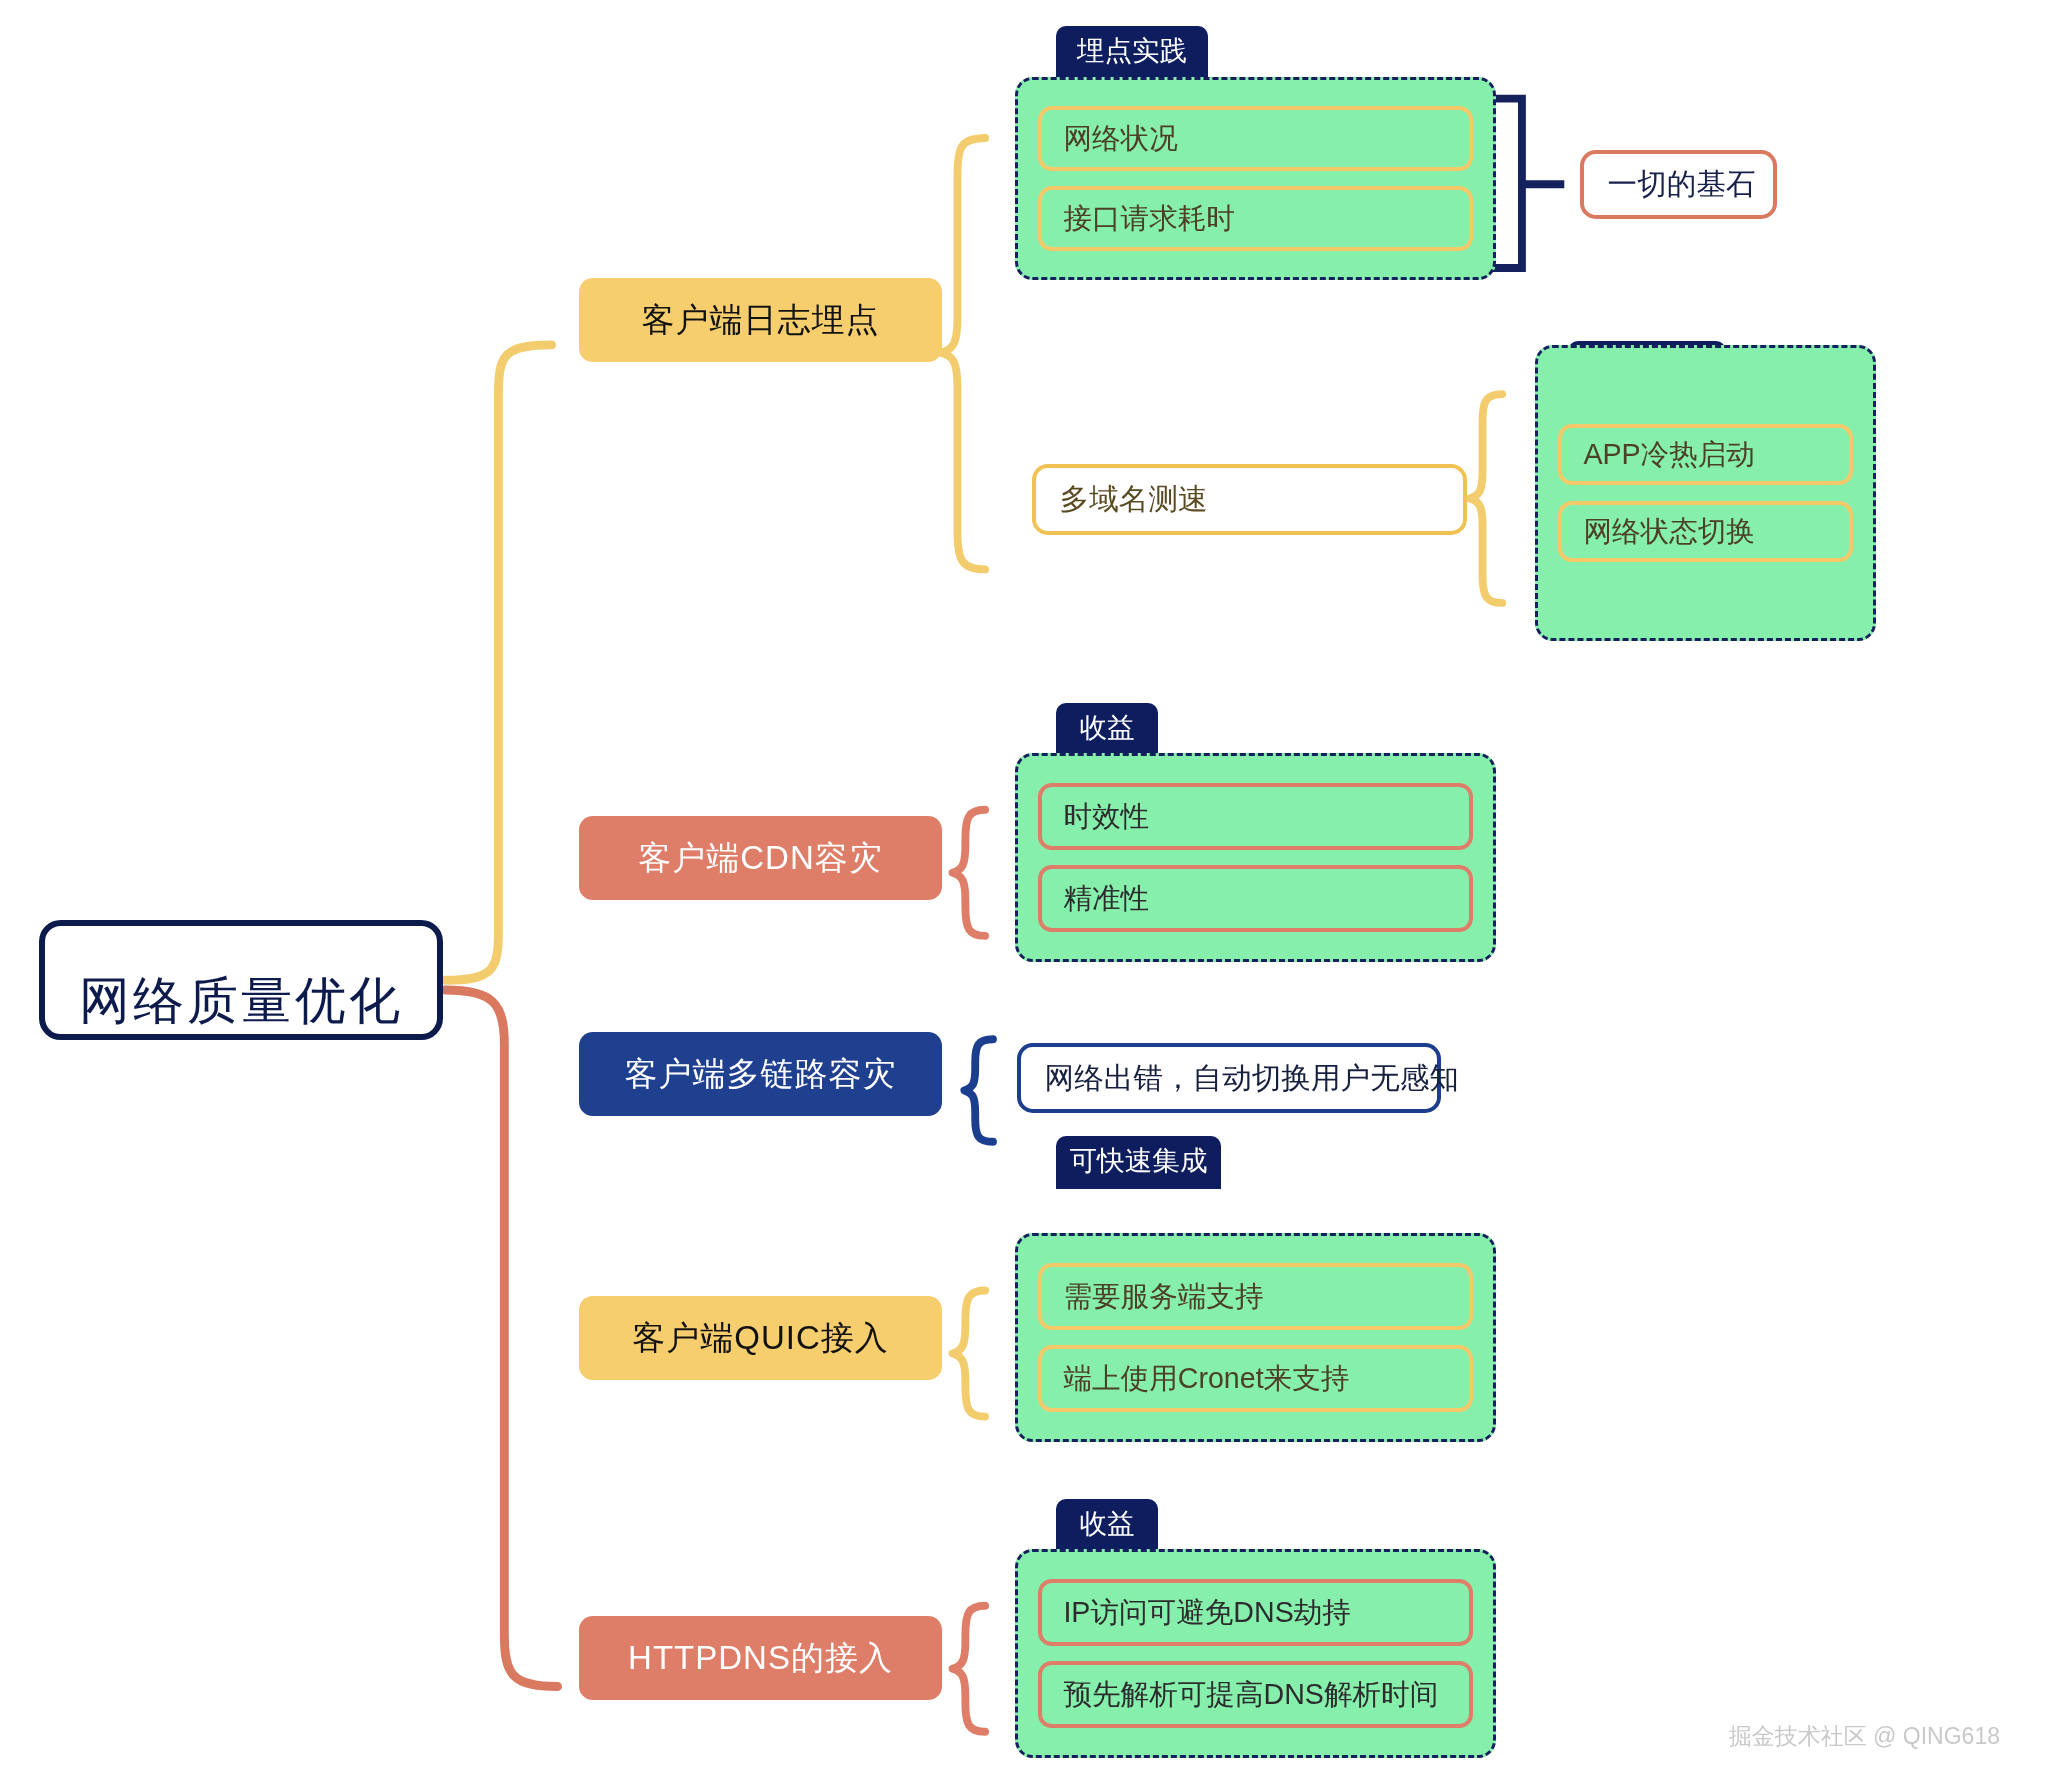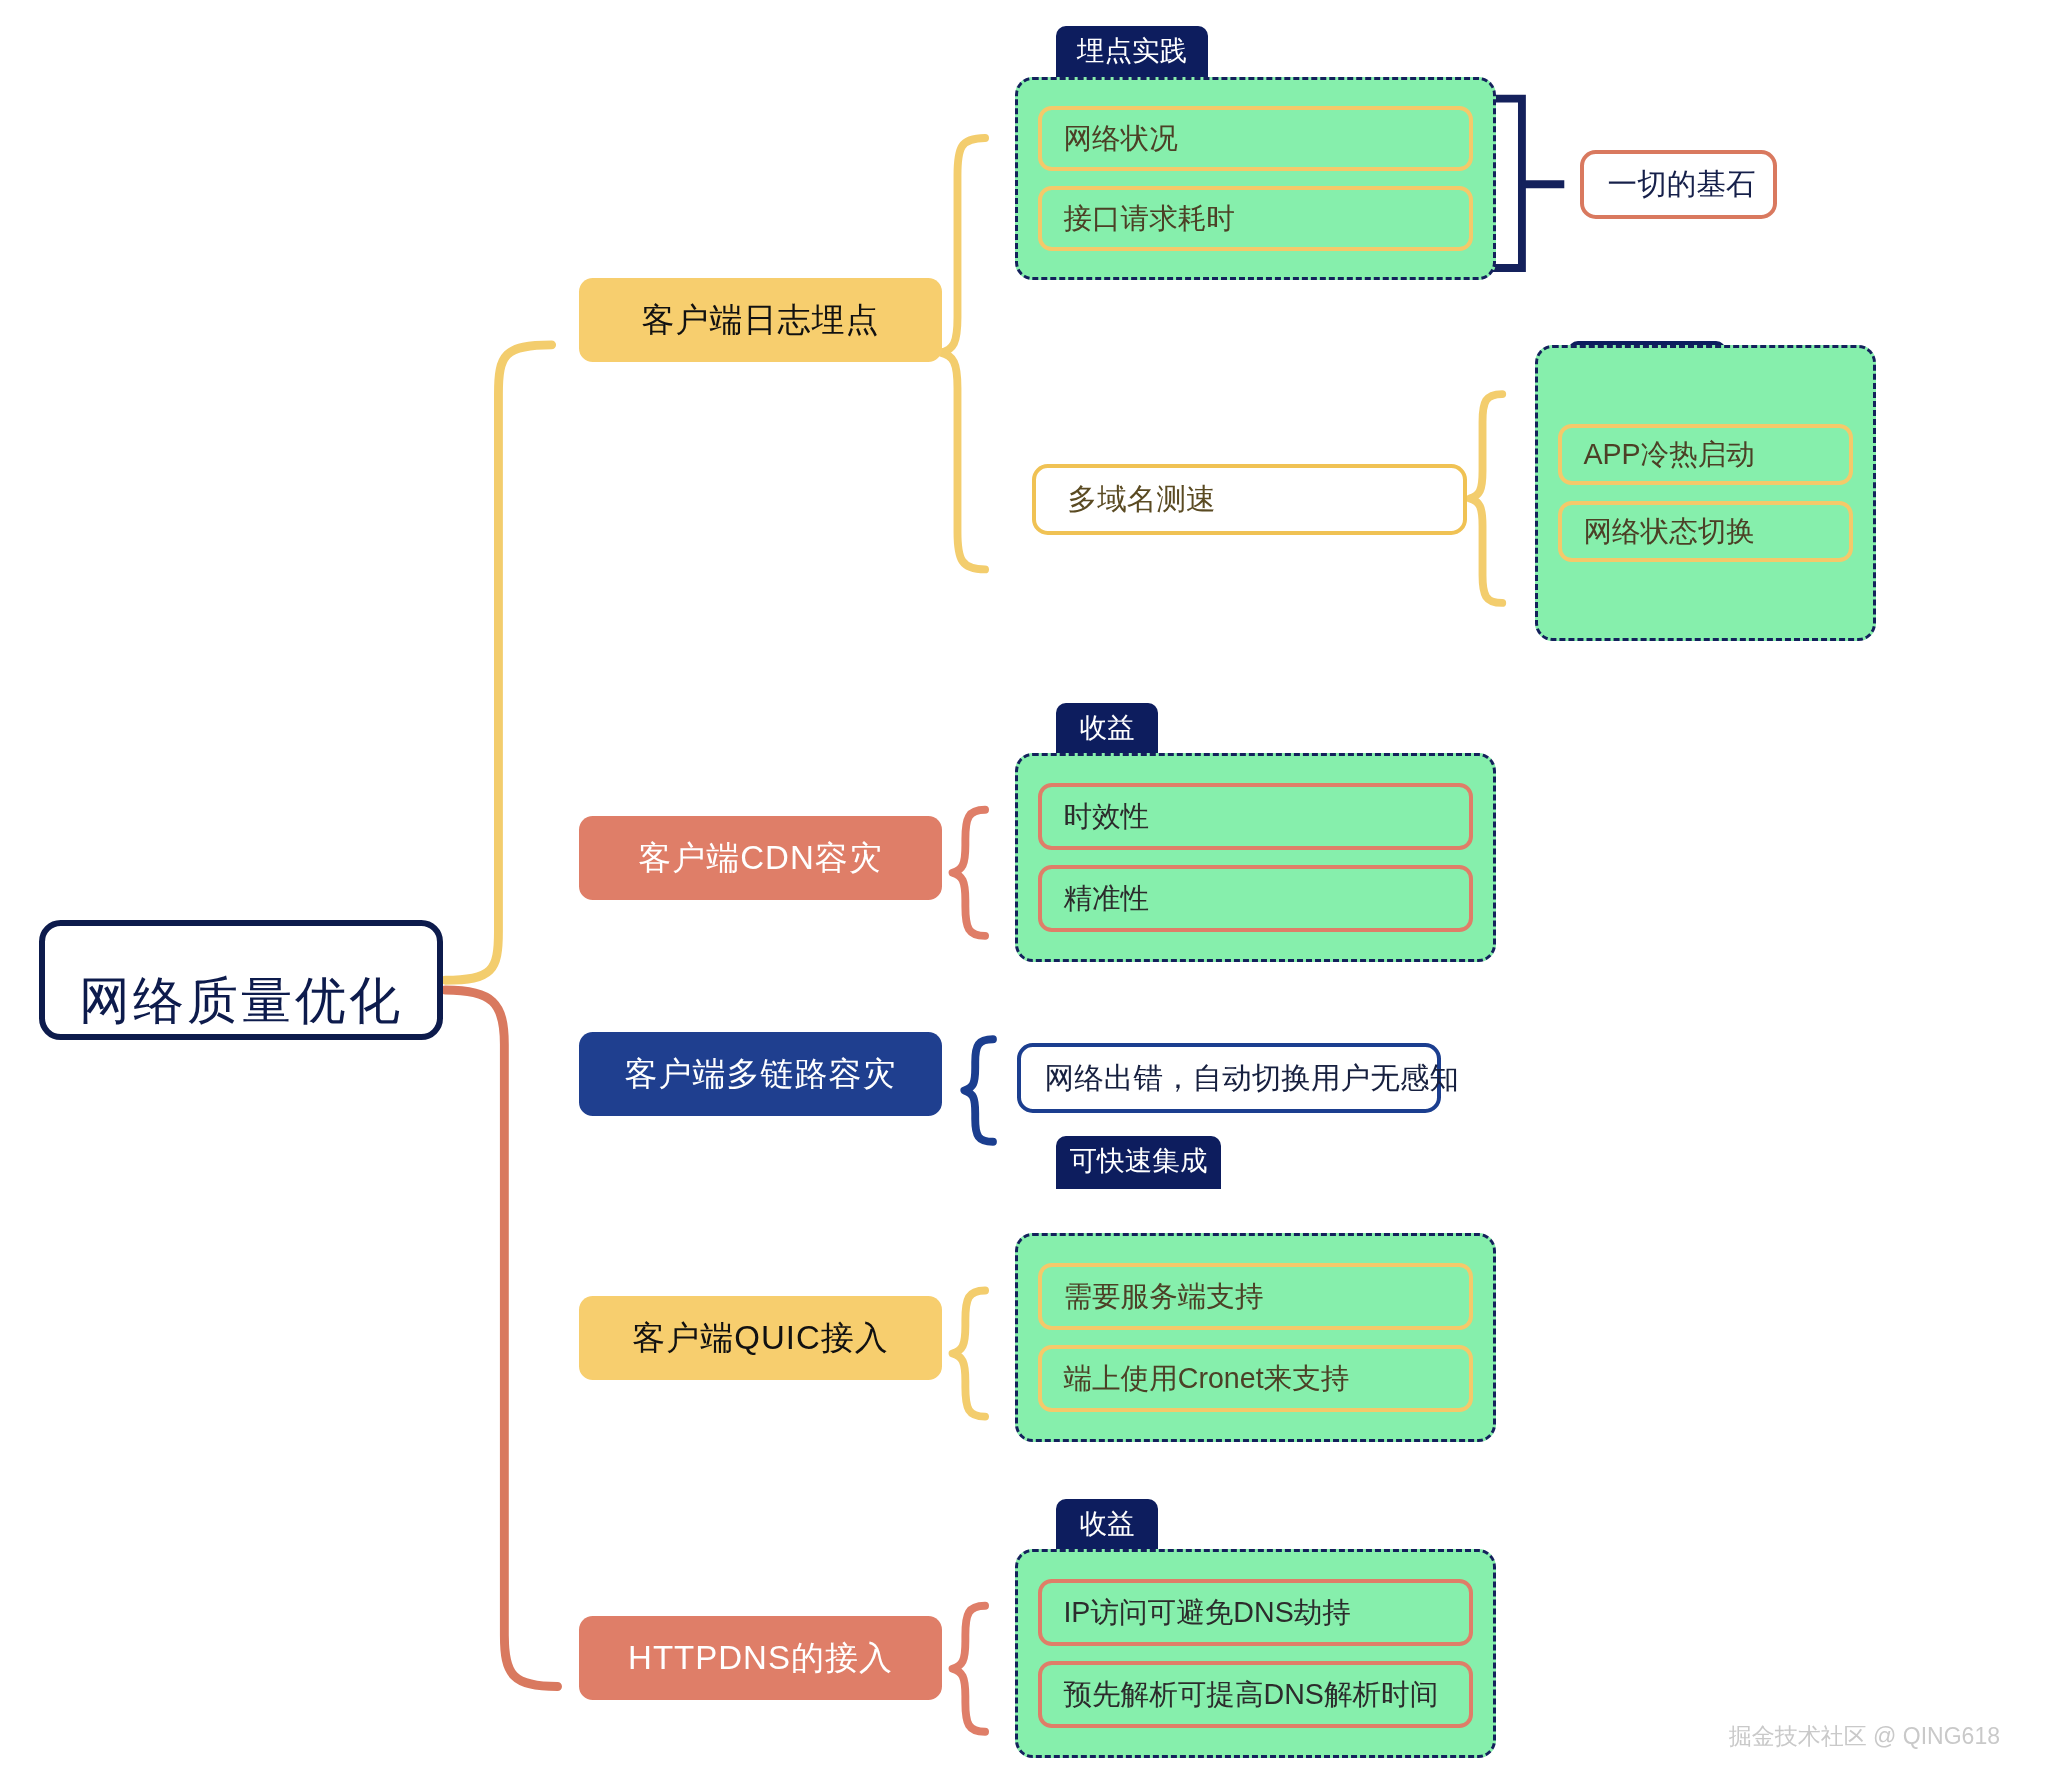--- a/index.html
+++ b/index.html
@@ -121,21 +121,21 @@
     border-radius: 15.8px;
     background: #ffffff;
     box-sizing: border-box;
     display: flex;
     align-items: center;
     padding: 0 23.6px;
     white-space: nowrap;
   }
   .standalone .label { font-size: 29.6px; }
   .standalone.y-border { border: 4.9px solid #f0c254; }
-  .standalone.y-border .label { color: #5a4a22; margin-left: 8px; }
+  .standalone.y-border .label { color: #5a4a22; }
   .standalone.navy-border { border: 4.9px solid #1b3e8f; }
   .standalone.navy-border .label { color: #17203f; }
   .standalone.coral-border { border: 4.9px solid #d9795f; }
   .standalone.coral-border .label { color: #16204a; }
 
   
   .watermark {
     position: absolute;
     right: 45px;
     bottom: 37px;

